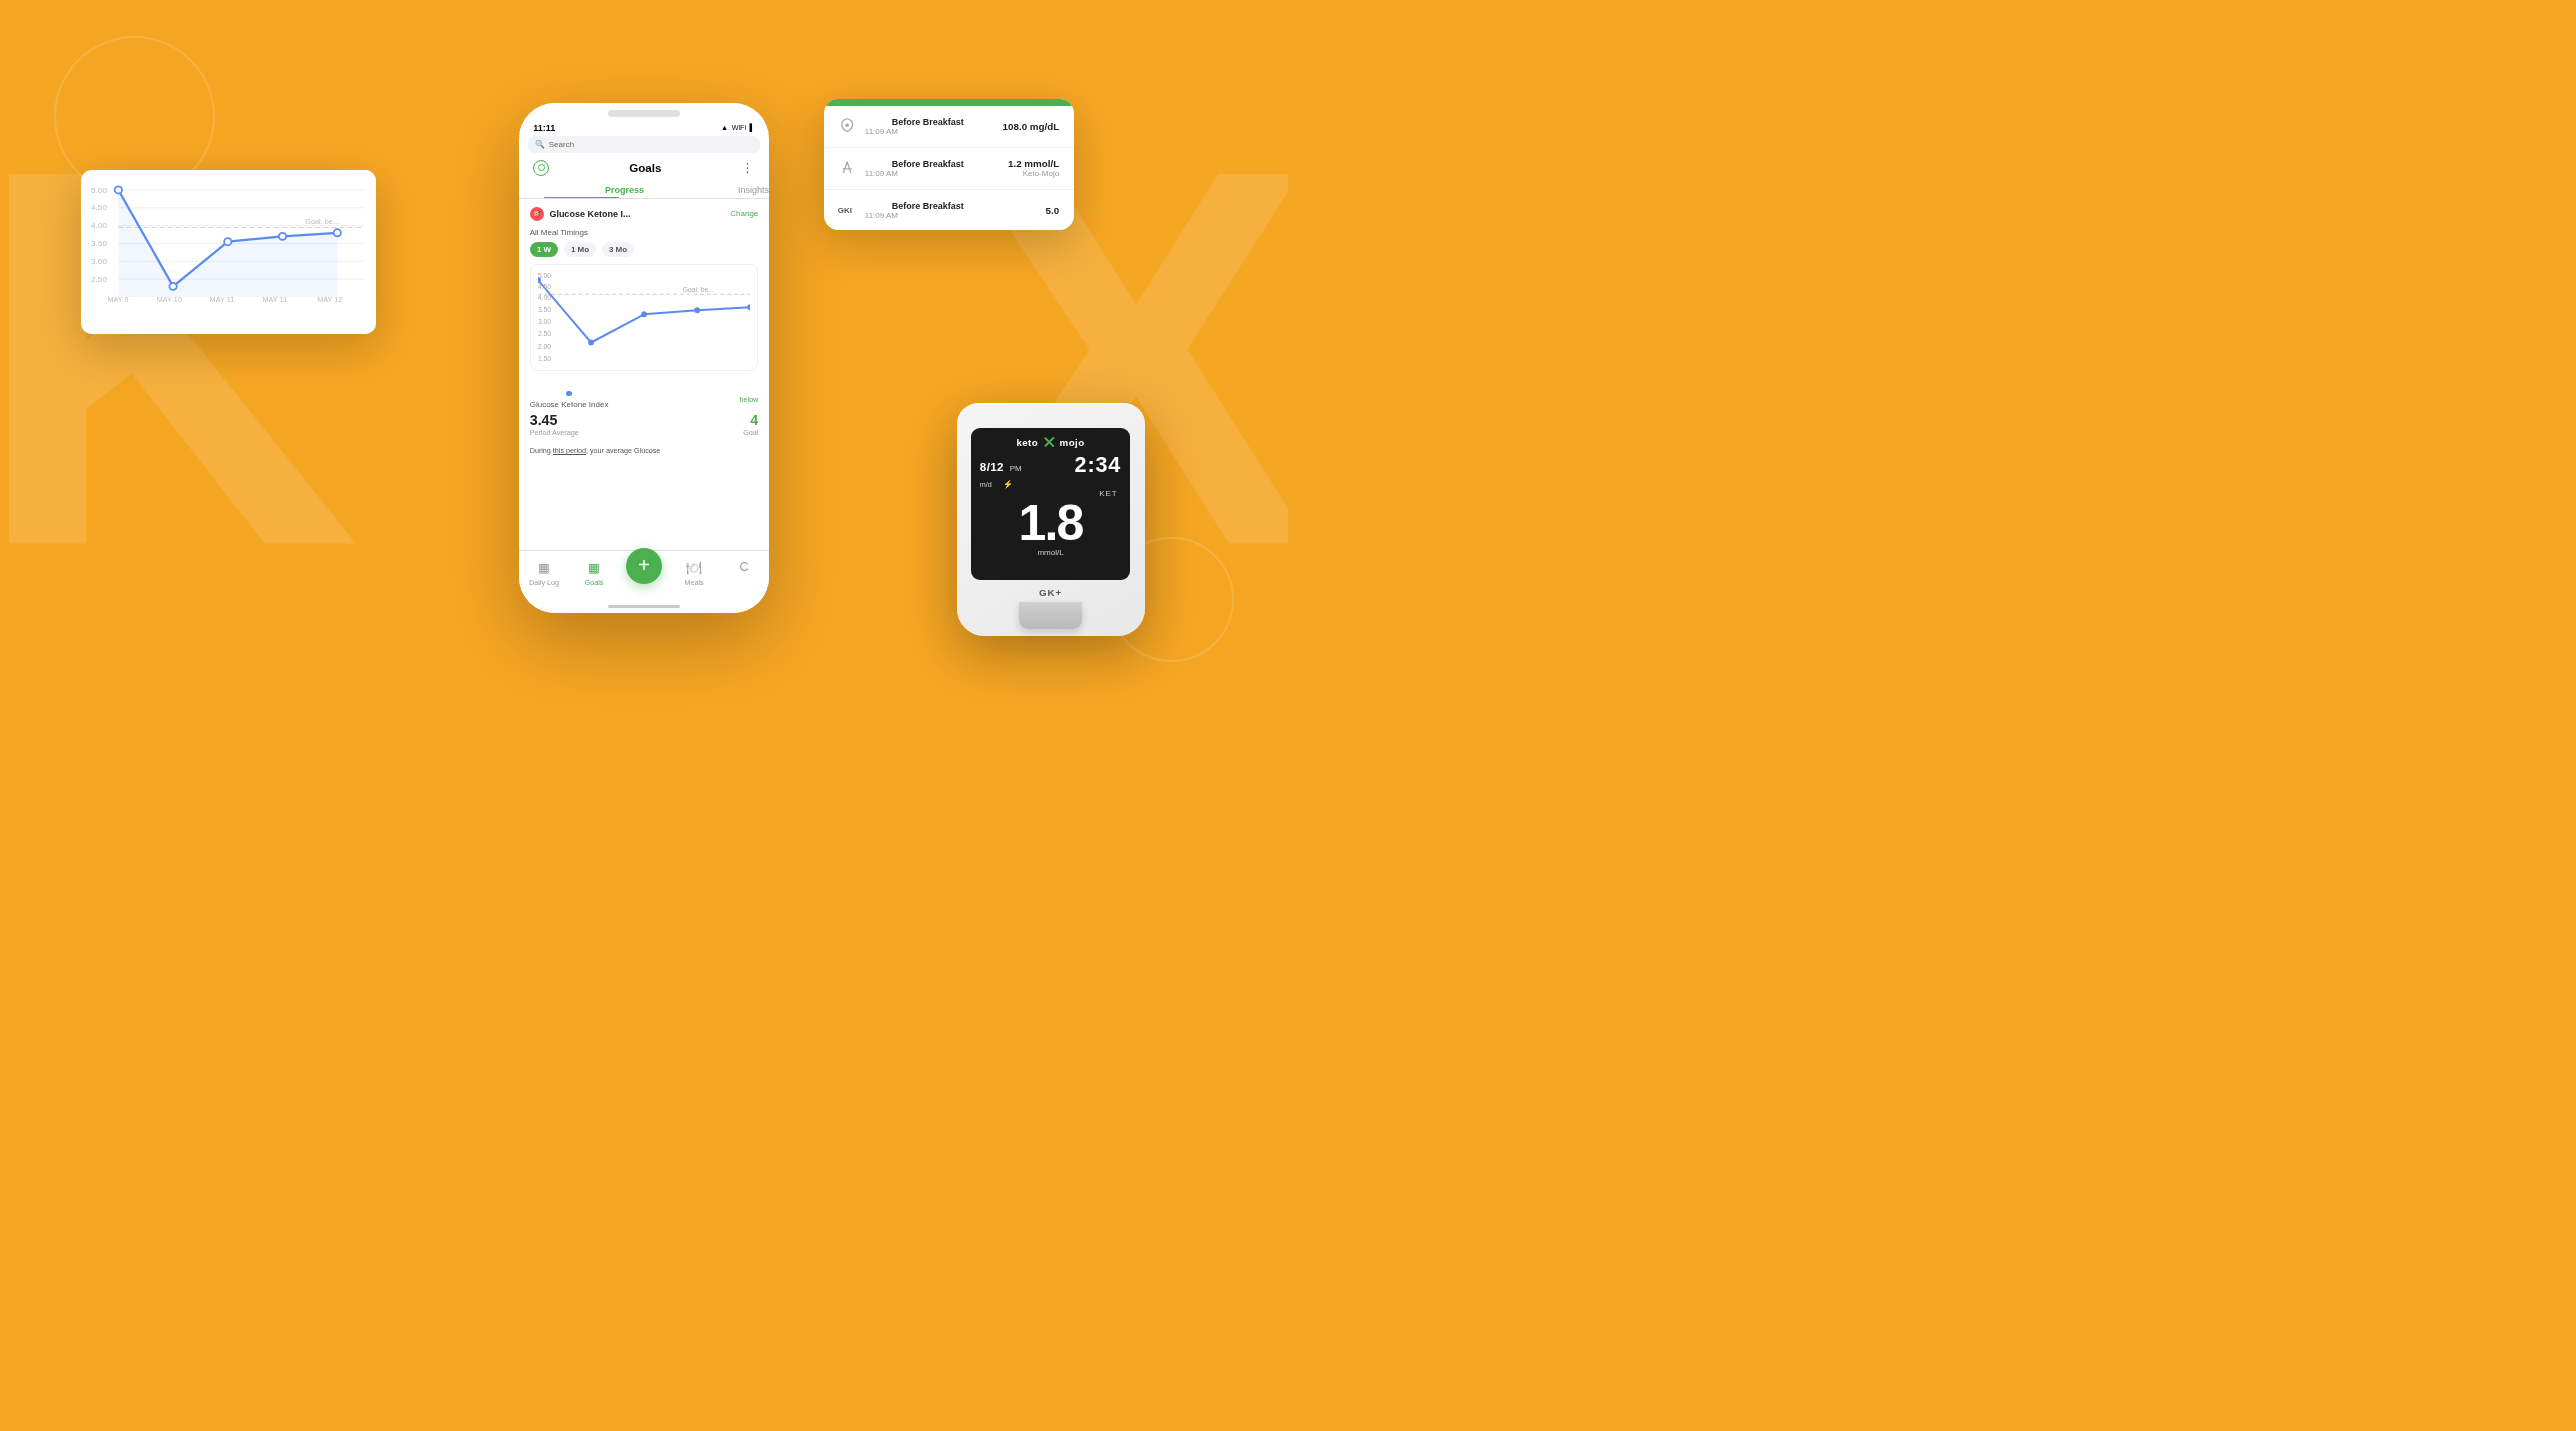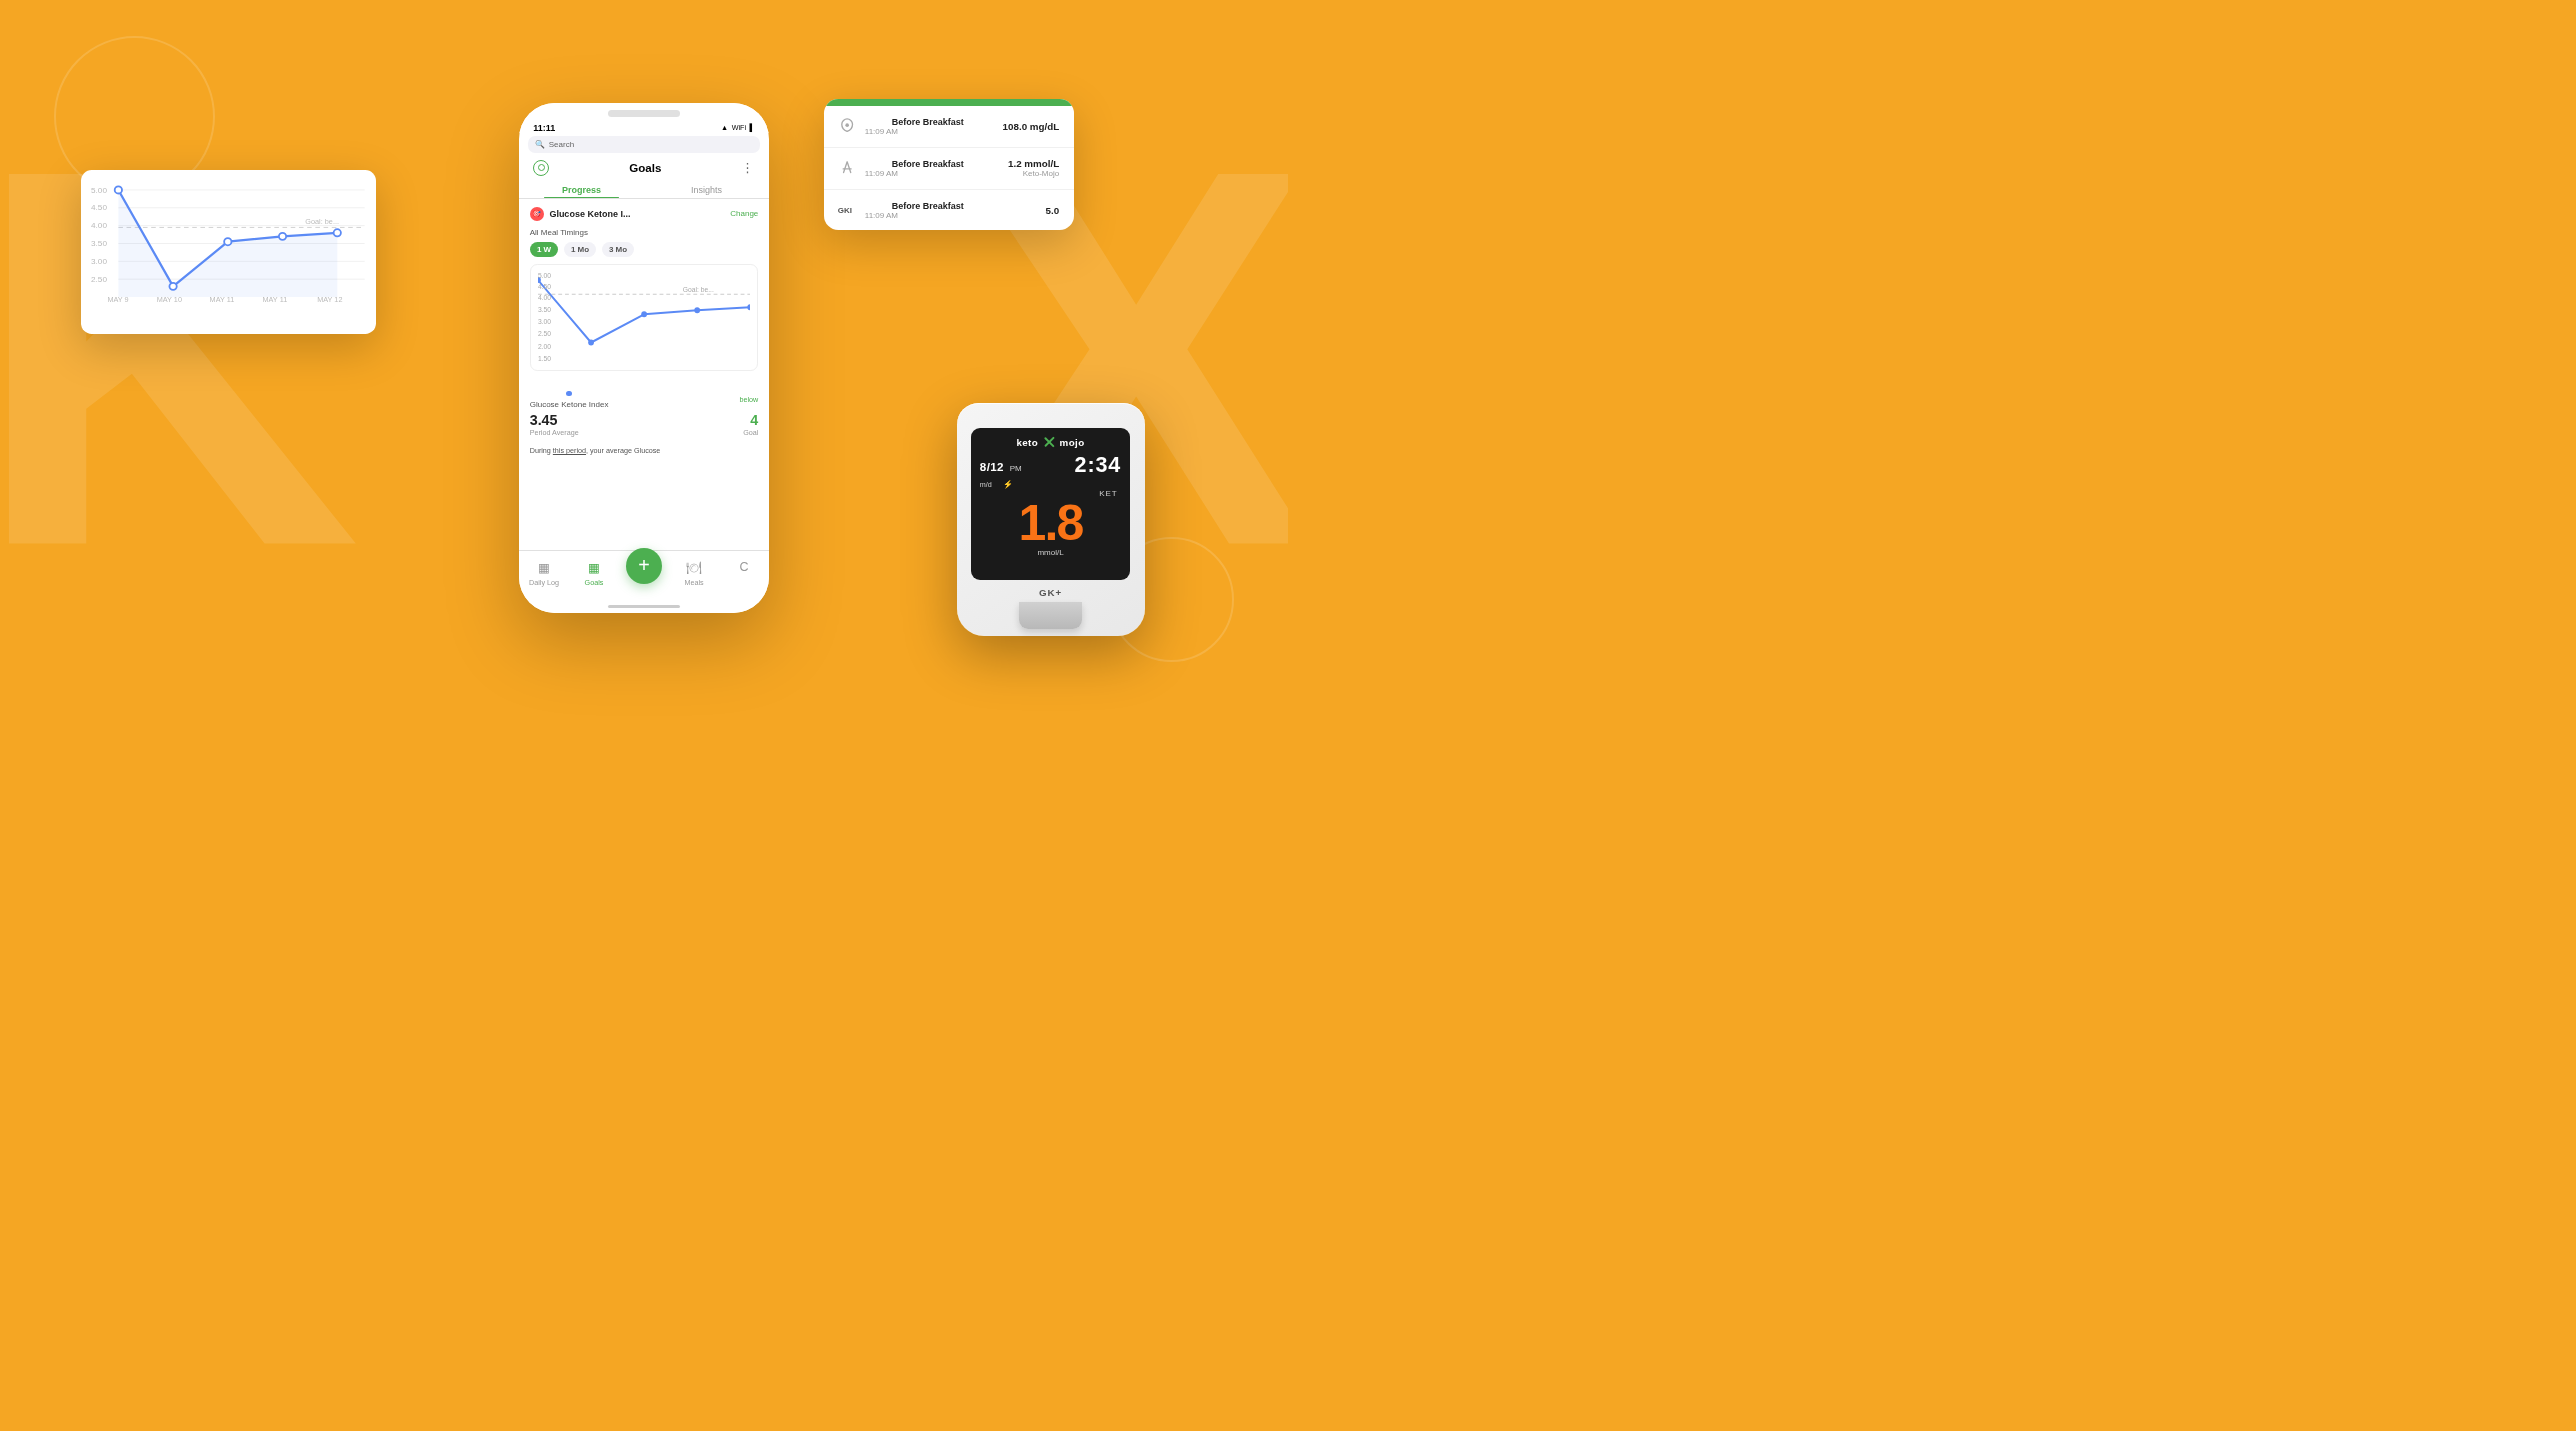--- a/index.html
+++ b/index.html
@@ -189,21 +189,21 @@
 
     
     .phone-tabs {
       display: flex;
       border-bottom: 0.9px solid #e0e0e0;
       background: #fff;
     }
 
     .phone-tab {
       flex: 1;
-      text-align: center;
+      text-align: right;
       padding: 5.4px 0 3.6px;
       font-size: 9px;
       color: #999;
       position: relative;
     }
 
     .phone-tab.active {
       color: #4CAF50;
       font-weight: 600;
     }
@@ -655,21 +655,21 @@
       font-size: 8px;
       color: #ccc;
       letter-spacing: 0.9px;
       text-align: right;
       margin-right: 3.6px;
     }
 
     .meter-big-value {
       font-size: 50px;
       font-weight: 900;
-      color: #f97316;
+      color: #ffffff;
       text-align: center;
       line-height: 1;
       letter-spacing: -1.8px;
     }
 
     .meter-mmol {
       font-size: 8px;
       color: #ccc;
       text-align: center;
     }

